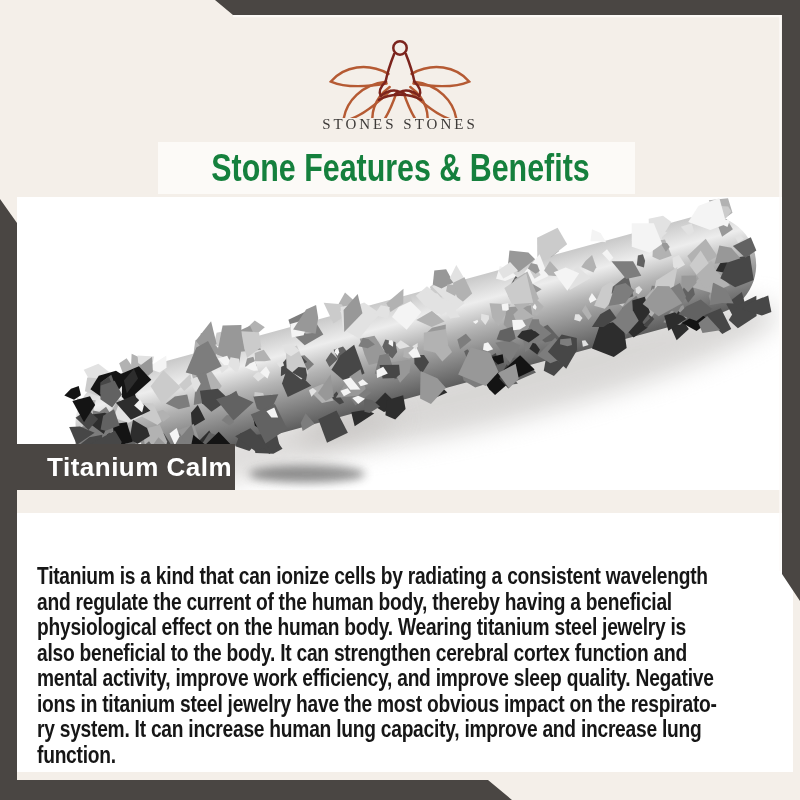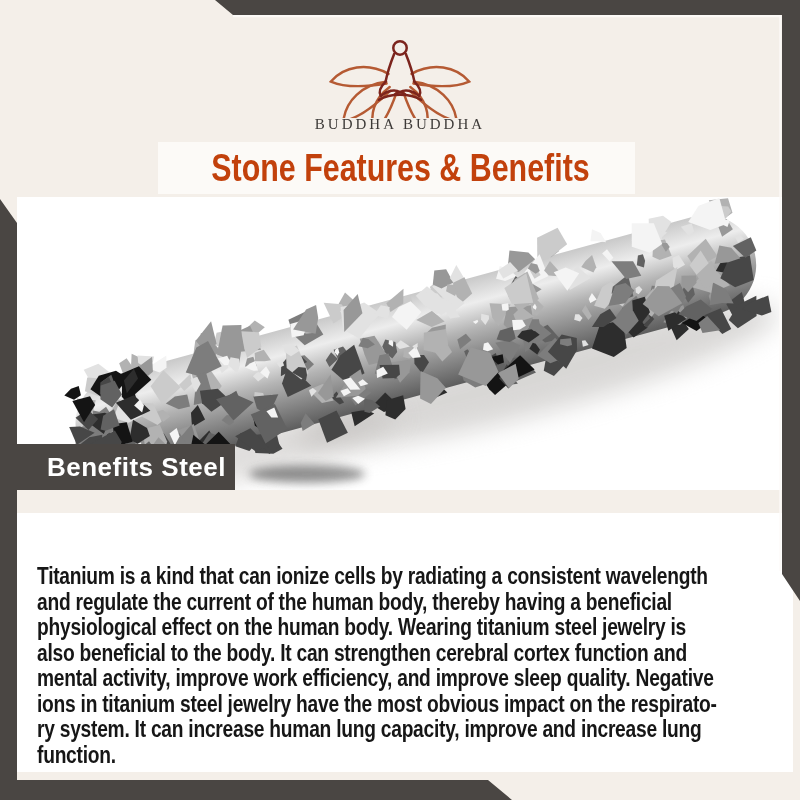--- a/index.html
+++ b/index.html
@@ -14,21 +14,21 @@
     position:absolute;left:0;right:0;top:116px;text-align:center;
     font-family:"Liberation Serif", serif;font-size:15px;letter-spacing:3px;
     color:#3d3a38;font-weight:400;
   }
   .title-band{
     position:absolute;left:158px;top:142px;width:477px;height:52px;
     background:#fcfaf7;
   }
   .page-title{
     position:absolute;left:0;right:0;top:147px;text-align:center;
-    font-size:38px;font-weight:700;color:#c2410c;white-space:nowrap;
+    font-size:38px;font-weight:700;color:#15803d;white-space:nowrap;
   }
   .page-title .condense{display:inline-block;transform:scaleX(.8);transform-origin:center top;}
   
   .photo-panel{
     position:absolute;left:17px;top:197px;width:765px;height:293px;
     background:#ffffff;
   }
   .product-label{
     position:absolute;left:17px;top:444px;width:218px;height:46px;
     background:#4a4643;color:#ffffff;font-size:26px;font-weight:700;
@@ -82,21 +82,21 @@
       <path d="M81,33 C85,43 88,52 90,62"></path>
       <path d="M60,62 C55,67 52,72 55,77"></path>
       <path d="M90,62 C95,67 98,72 95,77"></path>
       <path d="M55,77 C62,71 70,70 75,73 C80,70 88,71 95,77"></path>
       <path d="M53,81 C65,74 85,74 97,81"></path>
       <path d="M70,75 C73,73 77,73 80,75"></path>
     </g>
   </svg>
 </div>
 
-<div class="brand-name">BUDDHA BUDDHA</div>
+<div class="brand-name">STONES STONES</div>
 
 <div class="title-band"></div>
 <div class="page-title">
   <span class="condense">Stone Features &amp; Benefits</span>
 </div>
 
 <div class="photo-panel">
   <svg id="bar-svg" width="765" height="293" viewBox="0 0 765 293">
     <defs>
       <linearGradient id="metalGrad" gradientUnits="userSpaceOnUse" x1="0" y1="-50" x2="0" y2="50">
@@ -411,21 +411,21 @@
         <polygon points="90.8,26.3 83.9,33.7 81.9,20.9 90.3,17.4" fill="#f4f4f4"></polygon>
         <polygon points="277.7,28.7 267.8,26.3 263.2,14.9 271.5,14.7" fill="#f4f4f4"></polygon>
         <polygon points="210.4,-14.5 205.7,-13.8 203.7,-18.9 209.8,-21.1" fill="#e2e2e2"></polygon>
         <polygon points="576.0,6.8 571.1,10.3 569.0,7.8 569.7,3.8 573.8,2.4" fill="#e2e2e2"></polygon>
         <polygon points="336.8,0.3 326.2,0.2 323.4,-4.8 329.5,-8.1" fill="#e2e2e2"></polygon>
         <polygon points="556.4,-31.5 551.8,-28.9 546.7,-38.7 552.5,-41.4" fill="#f4f4f4"></polygon>
       </g>
   </svg>
 </div>
 <div class="product-label">
-  <span>Benefits Steel</span>
+  <span>Titanium Calm</span>
 </div>
 
 <div class="content-panel">
   <div class="benefits-text">Titanium is a kind that can ionize cells by radiating a consistent wavelength
 and regulate the current of the human body, thereby having a beneficial
 physiological effect on the human body. Wearing titanium steel jewelry is
 also beneficial to the body. It can strengthen cerebral cortex function and
 mental activity, improve work efficiency, and improve sleep quality. Negative
 ions in titanium steel jewelry have the most obvious impact on the respirato-
 ry system. It can increase human lung capacity, improve and increase lung

